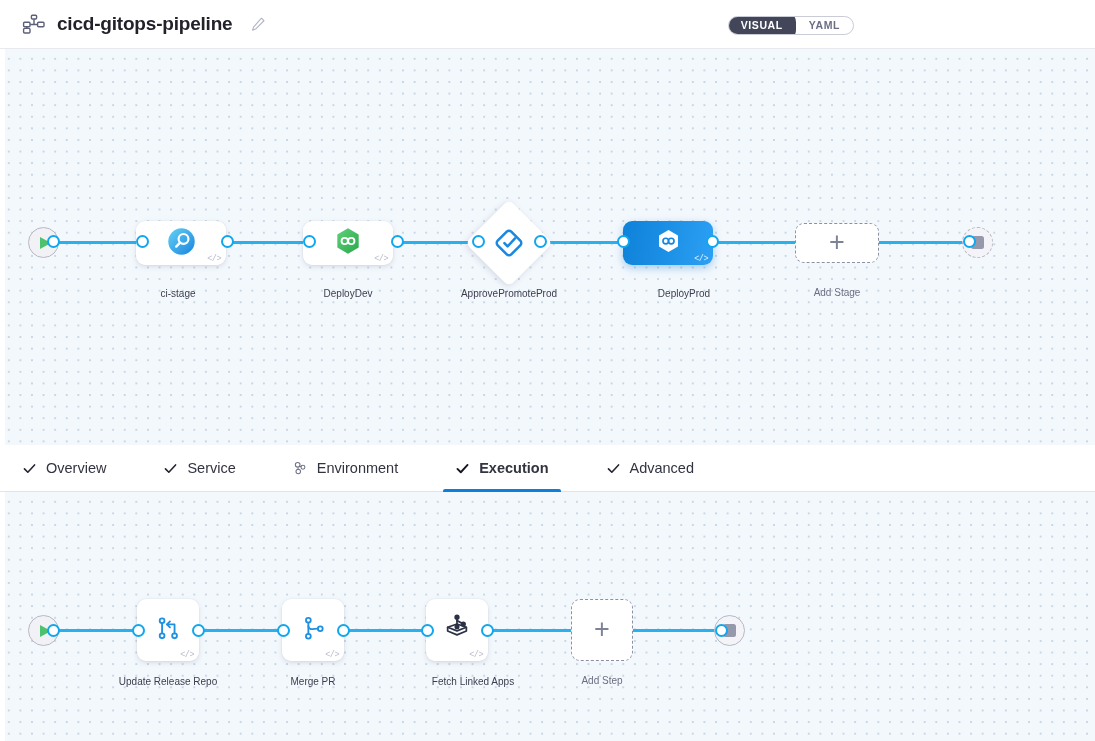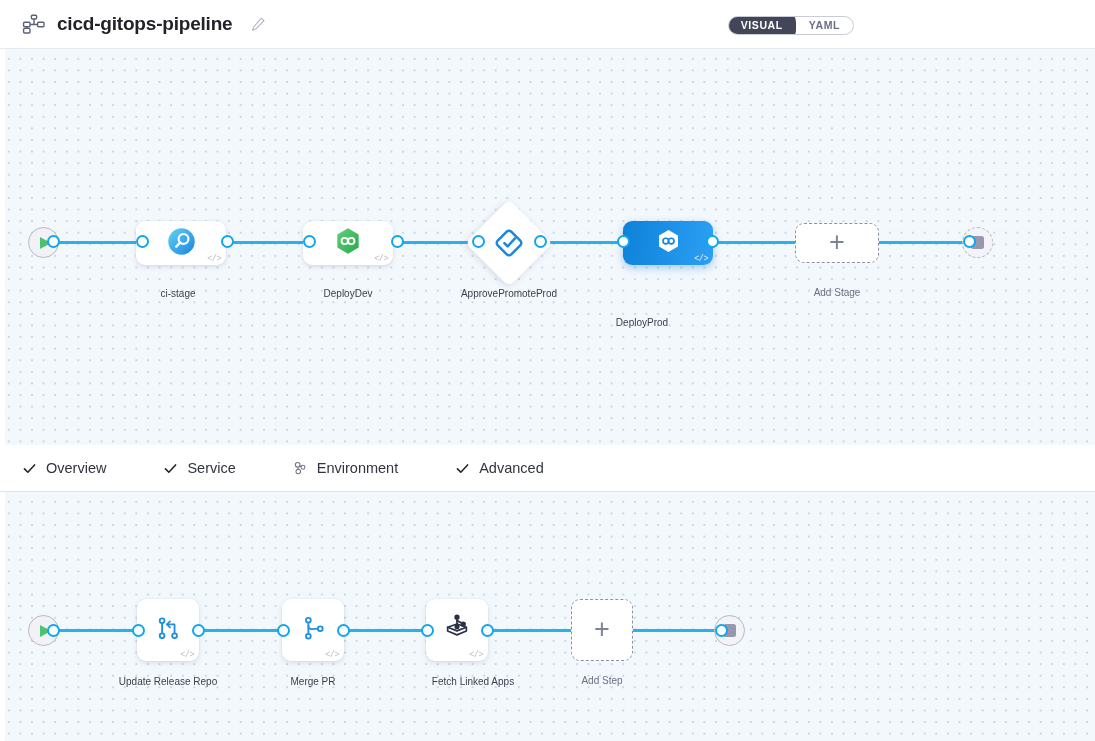--- a/index.html
+++ b/index.html
@@ -376,21 +376,21 @@
         <g fill="none" stroke="#1187e3" stroke-width="1.9" stroke-linecap="round">
           <circle cx="13.8" cy="16.5" r="3.3"></circle>
           <circle cx="20.2" cy="16.5" r="3.3"></circle>
         </g>
       </svg>
     </span>
     <span class="code-badge">&lt;/&gt;</span>
   </div>
   <div class="port" style="left:617px; top:186px;"></div>
   <div class="port" style="left:706px; top:186px;"></div>
-  <div class="node-label" style="left:582px; top:234px; width:120px;margin-top:29px;">DeployProd</div>
+  <div class="node-label" style="left:624px; top:234px; width:120px;">DeployProd</div>
 
   <div class="add-card add-stage-card" style="left:795px; top:174px;">
     <span class="plus">+</span>
   </div>
   <div class="node-label muted" style="left:777px; top:233px; width:120px;">Add Stage</div>
 
   <div class="port" style="left:963px; top:186px;"></div>
   <div class="end-node dashed" style="left:962px; top:178px;">
     <span class="stop-sq"></span>
   </div>
@@ -423,20 +423,28 @@
           <circle cx="5.0" cy="4.0" r="2.5"></circle>
           <circle cx="10.6" cy="6.6" r="2.1"></circle>
           <circle cx="5.6" cy="11.3" r="2.4"></circle>
           <path d="M6.9 5.6 L9.1 6.2 M5.2 6.6 L5.5 8.9"></path>
         </g>
       </svg>
     </span>
     <span>Environment</span>
   </button>
 
+  <button class="tab active">
+    <span class="tab-check">
+      <svg viewBox="0 0 16 16" width="15" height="15">
+          <path d="M2.6 8.4 L6.2 12 L13.4 4.2" fill="none" stroke="#15171f" stroke-width="2" stroke-linecap="round" stroke-linejoin="round"></path>
+        </svg>
+    </span>
+    <span>Execution</span>
+  </button>
 
   <button class="tab">
     <span class="tab-check">
       <svg viewBox="0 0 16 16" width="15" height="15">
           <path d="M2.6 8.4 L6.2 12 L13.4 4.2" fill="none" stroke="#23252f" stroke-width="1.7" stroke-linecap="round" stroke-linejoin="round"></path>
         </svg>
     </span>
     <span>Advanced</span>
   </button>
 </div>

